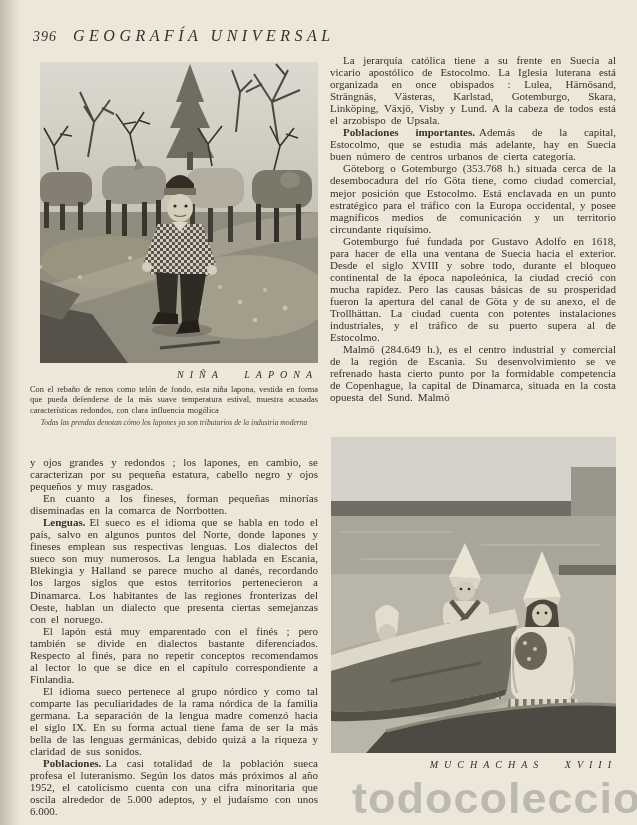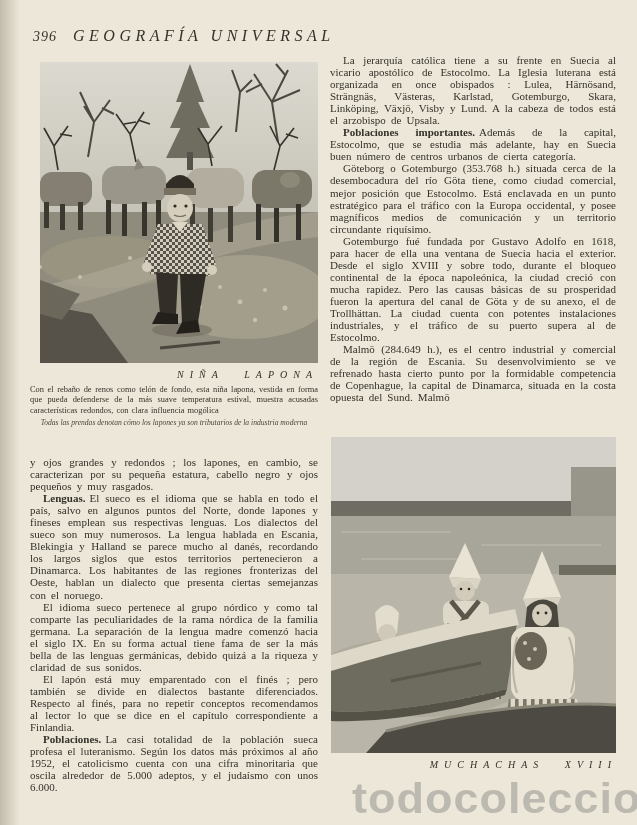--- a/index.html
+++ b/index.html
@@ -176,23 +176,24 @@
   </div>
 
   <div class="capblock1">
     <p class="cap-title">NIÑA LAPONA</p>
     <p class="cap-text">Con el rebaño de renos como telón de fondo, esta niña lapona, vestida en forma que pueda defenderse de la más suave temperatura estival, muestra acusadas características redondos, con clara influencia mogólica</p>
     <p class="cap-credit">Todas las prendas denotan cómo los lapones ya son tributarios de la industria moderna</p>
   </div>
 
   <div class="bodycol leftbody">
     <p class="no-indent"><span>y ojos grandes y redondos ; los lapones, en cambio, se caracterizan por su pequeña estatura, cabello negro y ojos pequeños y muy rasgados.</span></p>
+    <p><span>En cuanto a los fineses, forman pequeñas minorías diseminadas en la comarca de Norrbotten.</span></p>
     <p><span class="lead">Lenguas.</span><span>El sueco es el idioma que se habla en todo el país, salvo en algunos puntos del Norte, donde lapones y fineses emplean sus respectivas lenguas. Los dialectos del sueco son muy numerosos. La lengua hablada en Escania, Blekingia y Halland se parece mucho al danés, recordando los largos siglos que estos territorios pertenecieron a Dinamarca. Los habitantes de las regiones fronterizas del Oeste, hablan un dialecto que presenta ciertas semejanzas con el noruego.</span></p>
+    <p><span>El lapón está muy emparentado con el finés ; pero también se divide en dialectos bastante diferenciados. Respecto al finés, para no repetir conceptos recomendamos al lector lo que se dice en el capítulo correspondiente a Finlandia.</span></p>
     <p><span>El idioma sueco pertenece al grupo nórdico y como tal comparte las peculiaridades de la rama nórdica de la familia germana. La separación de la lengua madre comenzó hacia el siglo IX. En su forma actual tiene fama de ser la más bella de las lenguas germánicas, debido quizá a la riqueza y claridad de sus sonidos.</span></p>
-    <p><span>El lapón está muy emparentado con el finés ; pero también se divide en dialectos bastante diferenciados. Respecto al finés, para no repetir conceptos recomendamos al lector lo que se dice en el capítulo correspondiente a Finlandia.</span></p>
     <p><span class="lead">Poblaciones.</span><span>La casi totalidad de la población sueca profesa el luteranismo. Según los datos más próximos al año 1952, el catolicismo cuenta con una cifra minoritaria que oscila alrededor de 5.000 adeptos, y el judaísmo con unos 6.000.</span></p>
   </div>
 
   <div class="bodycol rightbody">
     <p><span>La jerarquía católica tiene a su frente en Suecia al vicario apostólico de Estocolmo. La Iglesia luterana está organizada en once obispados : Lulea, Härnösand, Strängnäs, Västeras, Karlstad, Gotemburgo, Skara, Linköping, Växjö, Visby y Lund. A la cabeza de todos está el arzobispo de Upsala.</span></p>
     <p><span class="lead">Poblaciones importantes.</span><span>Además de la capital, Estocolmo, que se estudia más adelante, hay en Suecia buen número de centros urbanos de cierta categoría.</span></p>
     <p><span>Göteborg o Gotemburgo (353.768 h.) situada cerca de la desembocadura del río Göta tiene, como ciudad comercial, mejor posición que Estocolmo. Está enclavada en un punto estratégico para el tráfico con la Europa occidental, y posee magníficos medios de comunicación y un territorio circundante riquísimo.</span></p>
     <p><span>Gotemburgo fué fundada por Gustavo Adolfo en 1618, para hacer de ella una ventana de Suecia hacia el exterior. Desde el siglo XVIII y sobre todo, durante el bloqueo continental de la época napoleónica, la ciudad creció con mucha rapidez. Pero las causas básicas de su prosperidad fueron la apertura del canal de Göta y de su anexo, el de Trollhättan. La ciudad cuenta con potentes instalaciones industriales, y el tráfico de su puerto supera al de Estocolmo.</span></p>
     <p><span>Malmö (284.649 h.), es el centro industrial y comercial de la región de Escania. Su desenvolvimiento se ve refrenado hasta cierto punto por la formidable competencia de Copenhague, la capital de Dinamarca, situada en la costa opuesta del Sund. Malmö</span></p>
   </div>

